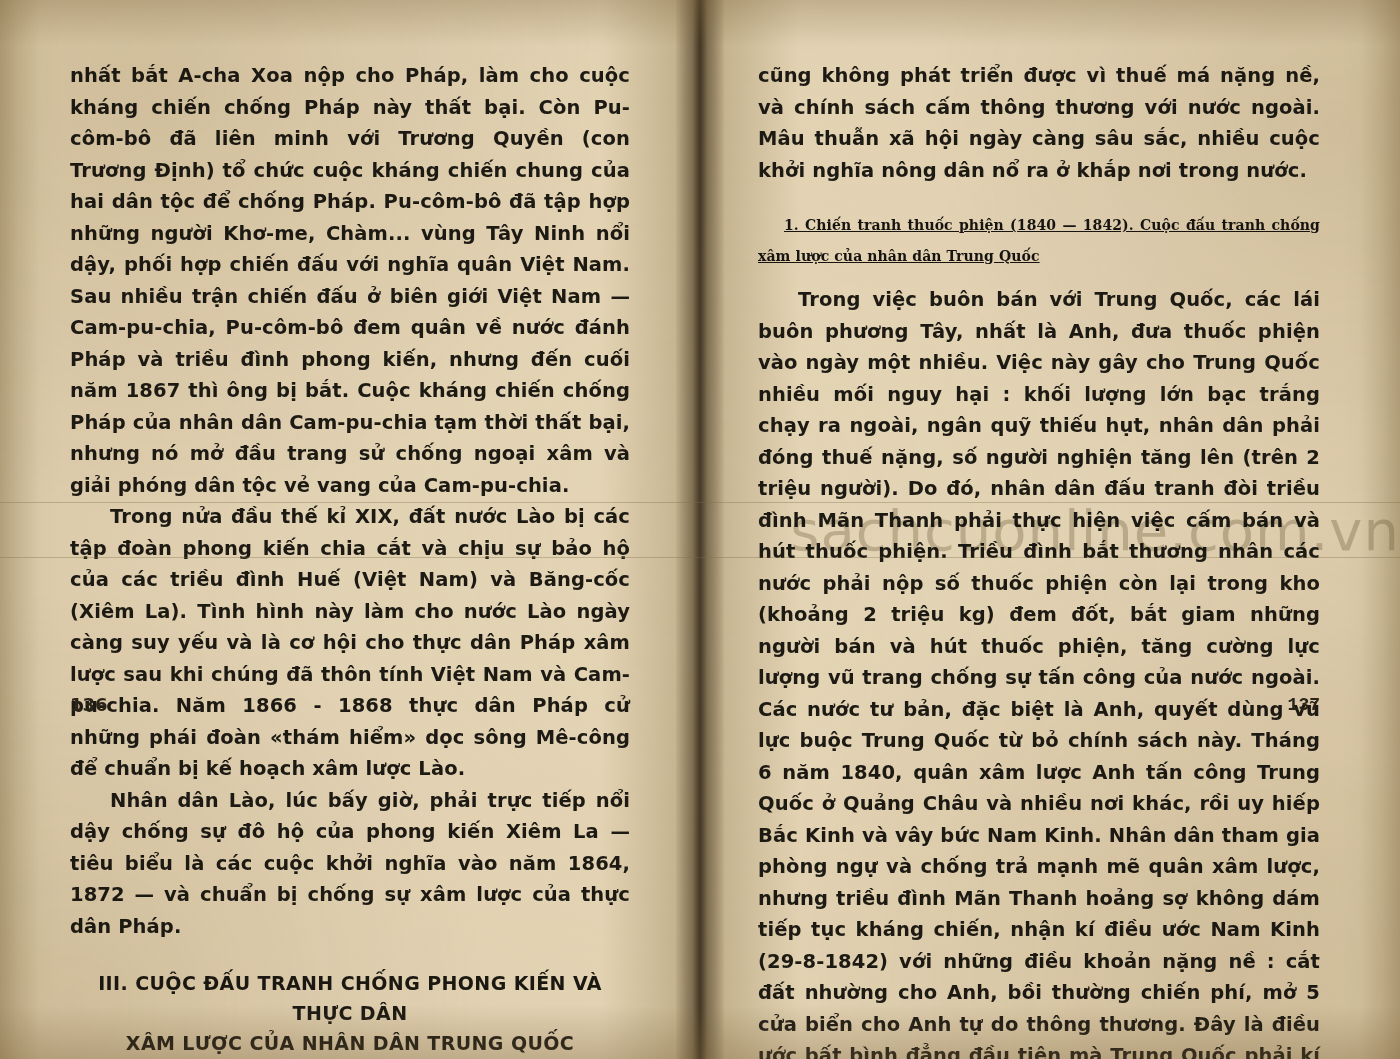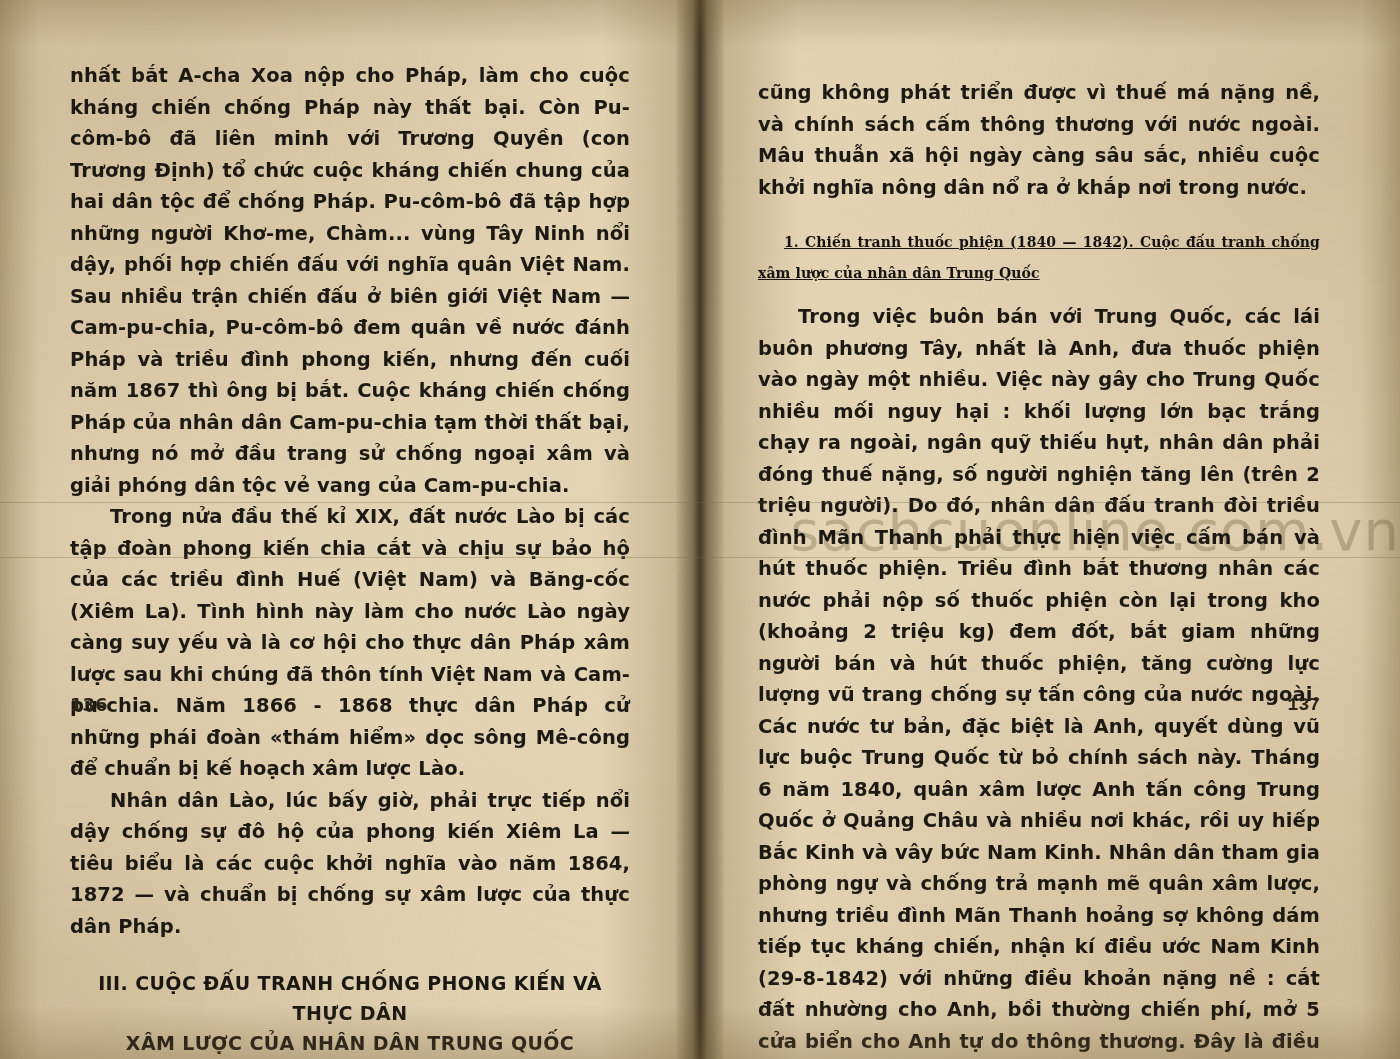--- a/index.html
+++ b/index.html
@@ -51,21 +51,21 @@
   .edge-left { top:0; bottom:0; left:0; width:40px; background: linear-gradient(90deg, rgba(120,95,55,0.30), rgba(120,95,55,0)); }
   .edge-right { top:0; bottom:0; right:0; width:40px; background: linear-gradient(270deg, rgba(120,95,55,0.30), rgba(120,95,55,0)); }
 
   .page {
     position: absolute;
     top: 0;
     height: 763px;
     box-sizing: border-box;
   }
   .page-left { left: 0; width: 690px; padding: 60px 60px 40px 70px; }
-  .page-right { left: 700px; width: 700px; padding: 77px 80px 40px 58px; }
+  .page-right { left: 700px; width: 700px; padding: 60px 80px 40px 58px; }
 
   .col {
     font-size: 19.5px;
     line-height: 31.5px;
     color: #1d1a14;
     text-align: justify;
     text-justify: inter-word;
     font-family: "DejaVu Sans", sans-serif;
     letter-spacing: 0.1px;
   }

